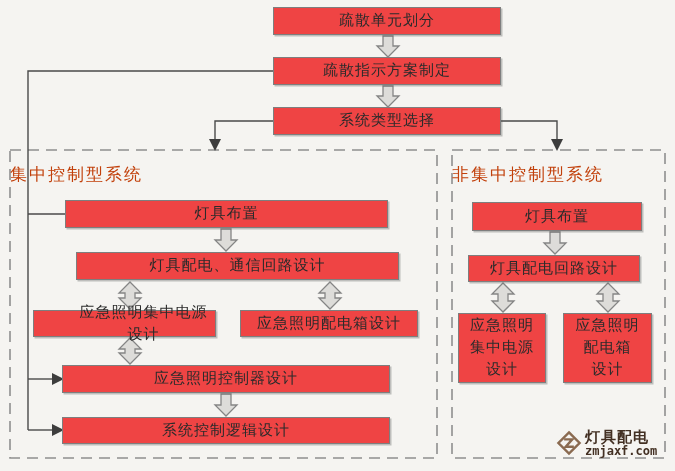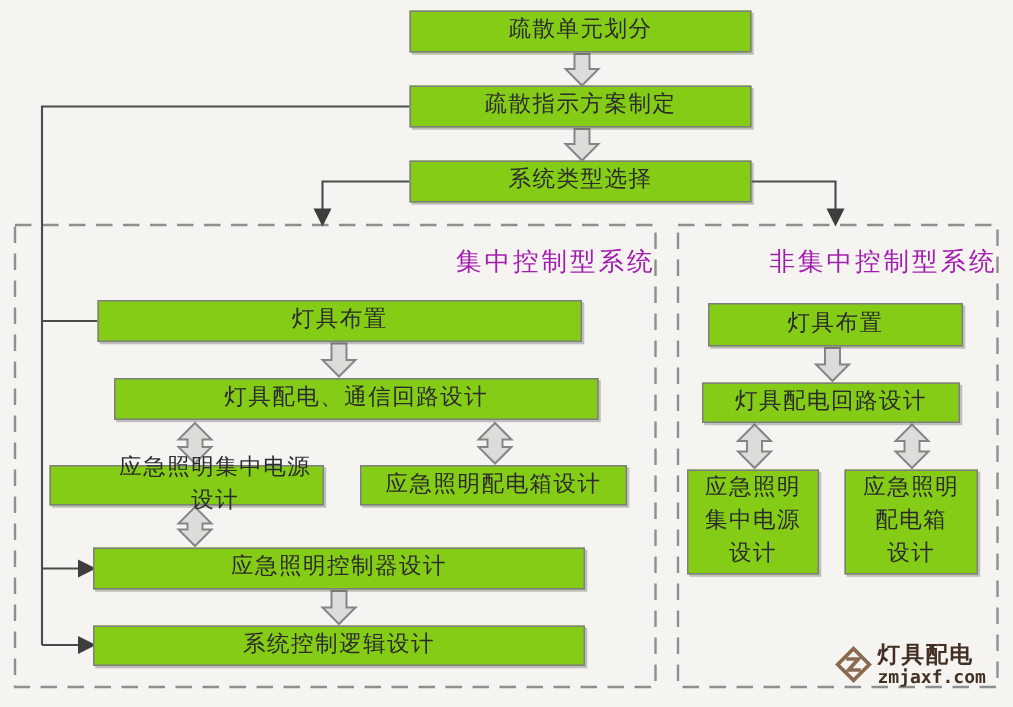--- a/index.html
+++ b/index.html
@@ -13,41 +13,41 @@
   }
   .overlay {
     position: absolute;
     left: 0; top: 0;
     width: 675px; height: 471px;
     z-index: 1;
   }
   .box {
     position: absolute;
     box-sizing: border-box;
-    background: #84cc16;
+    background: #ef4444;
     border: 1px solid #7e7e7e;
     box-shadow: 1.5px 1.5px 0 rgba(90,90,90,0.35);
     display: flex;
     align-items: center;
     justify-content: center;
     font-size: 15px;
     color: #2b2b2b;
     letter-spacing: 1px;
     z-index: 2;
     text-align: center;
     line-height: 1.45;
   }
   .multiline { white-space: pre-line; }
   .group-title {
     position: absolute;
     z-index: 2;
     font-size: 17px;
-    color: #a21caf;
+    color: #c2410c;
     letter-spacing: 2px;
-    text-align: right;
+    text-align: left;
   }
   .watermark {
     position: absolute;
     left: 556px;
     top: 429px;
     z-index: 3;
     display: flex;
     align-items: center;
     gap: 3px;
   }

